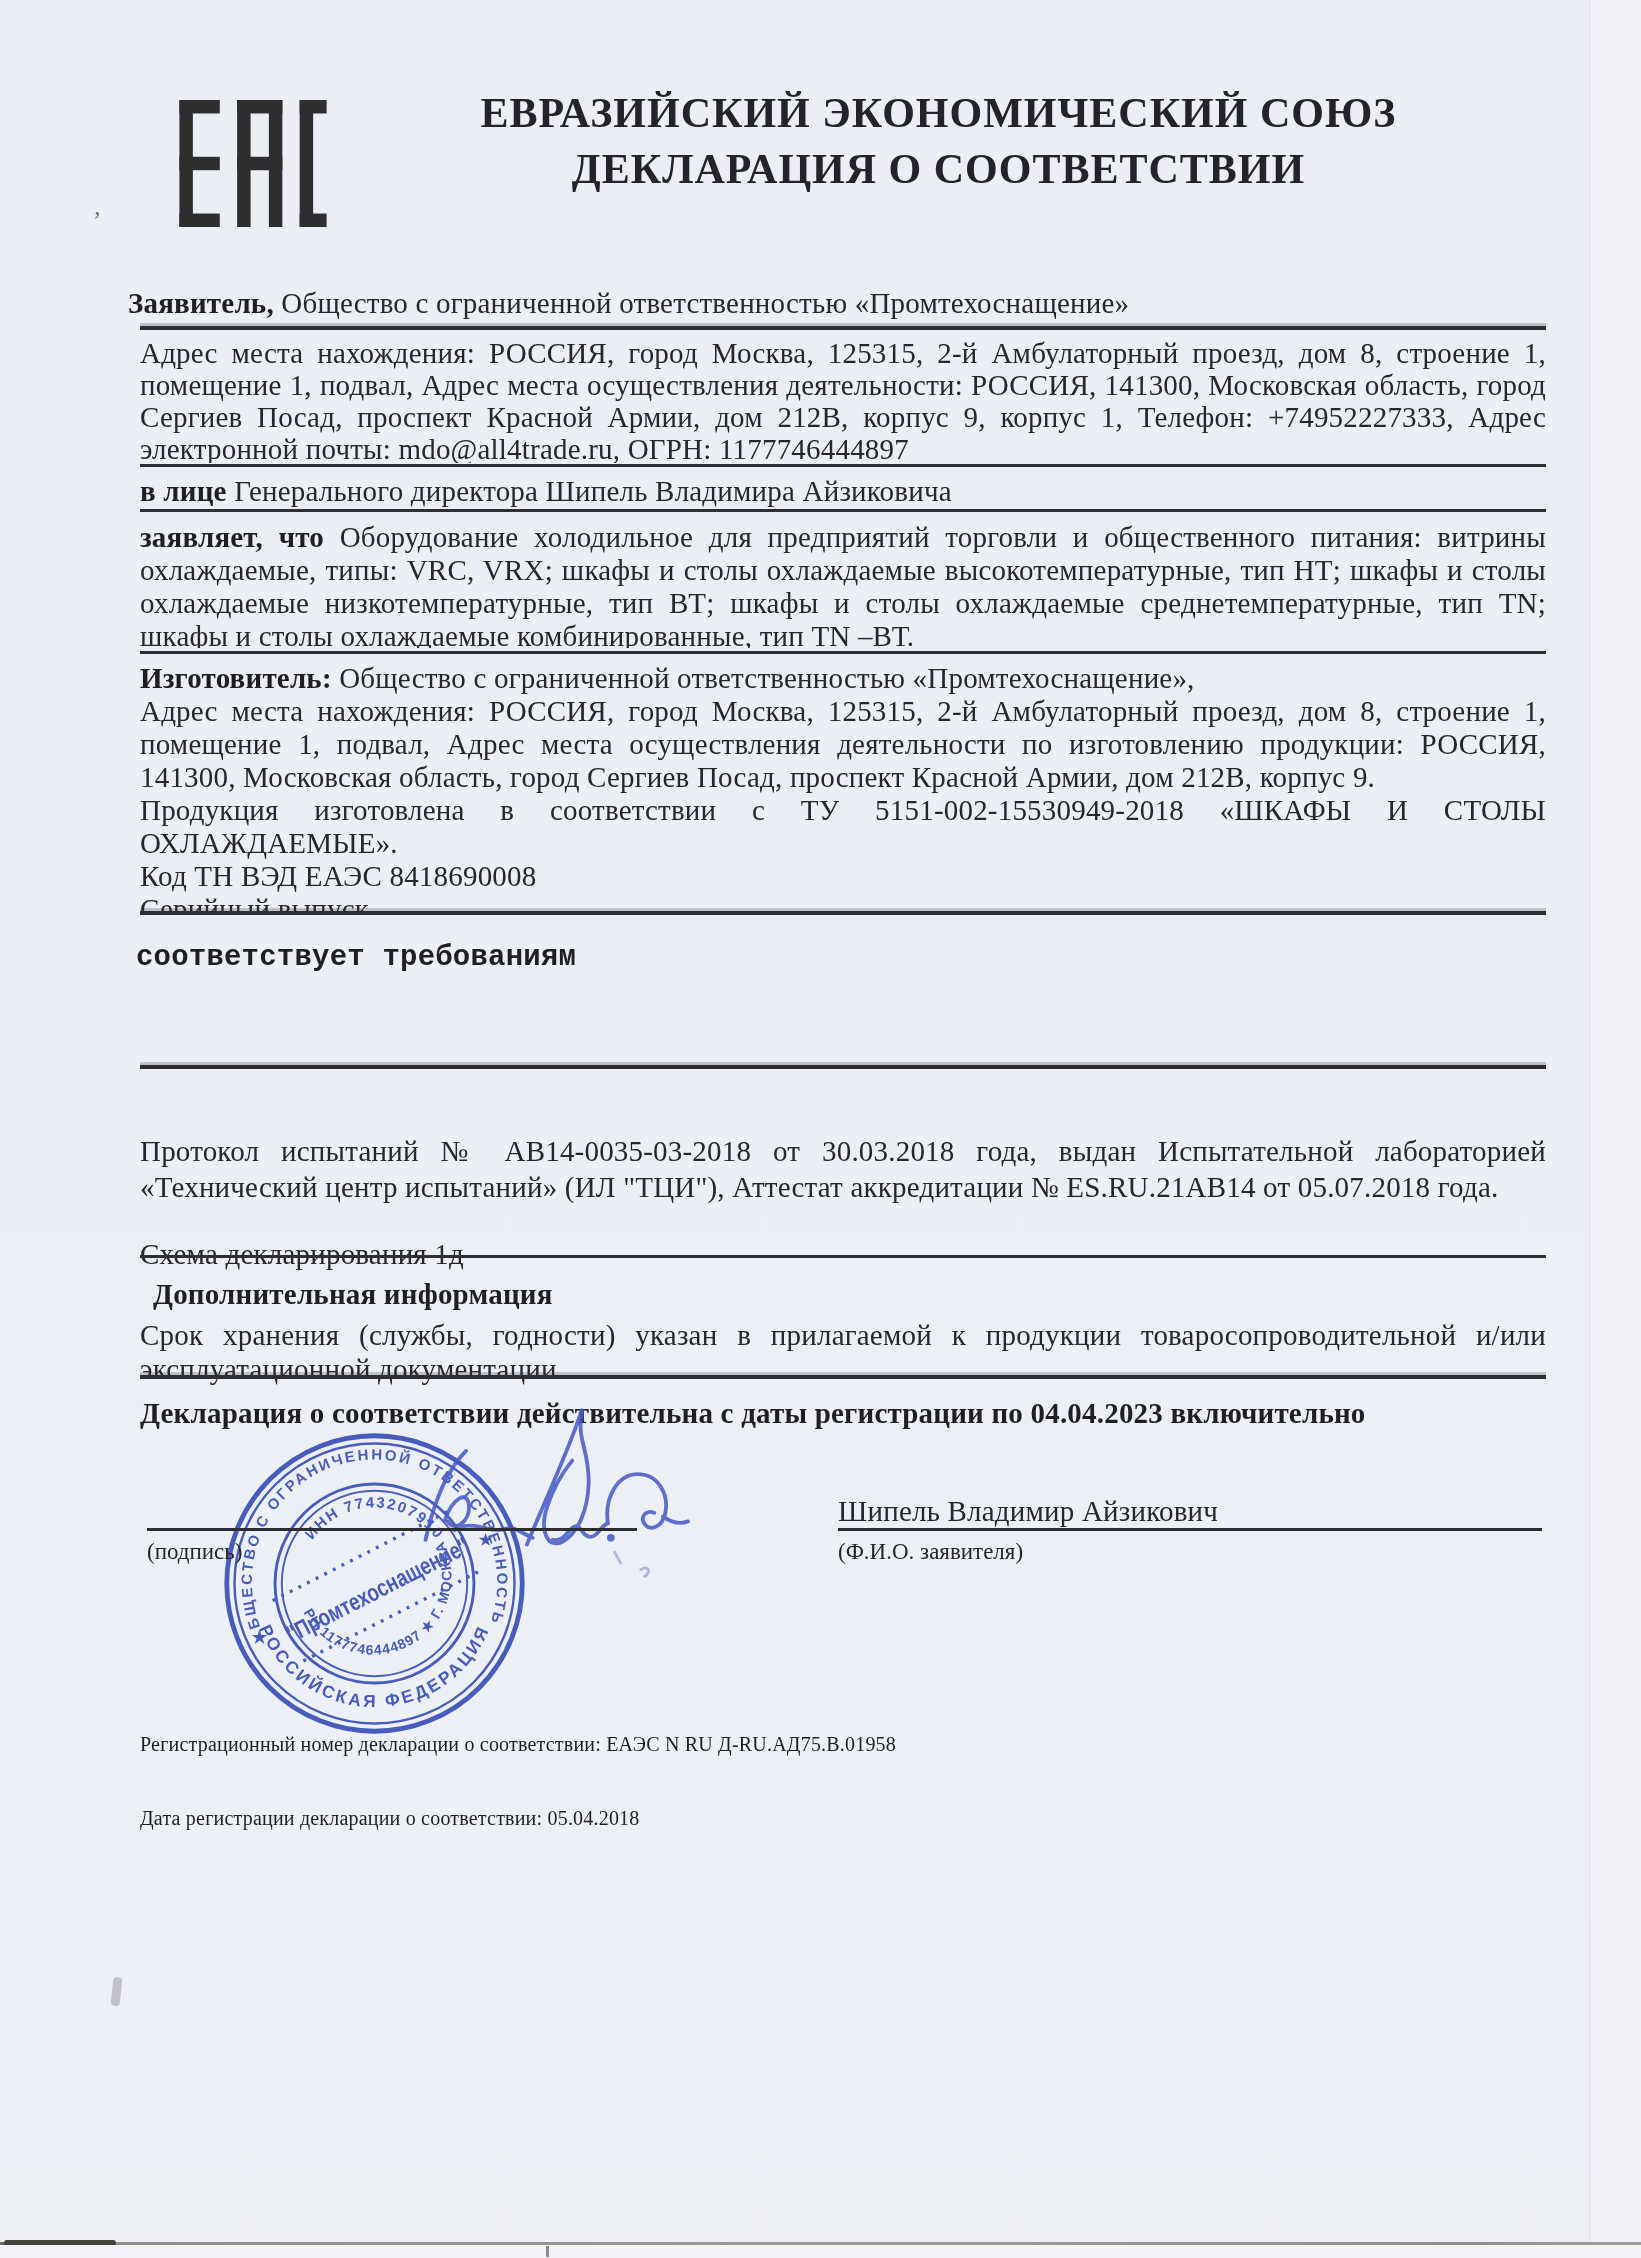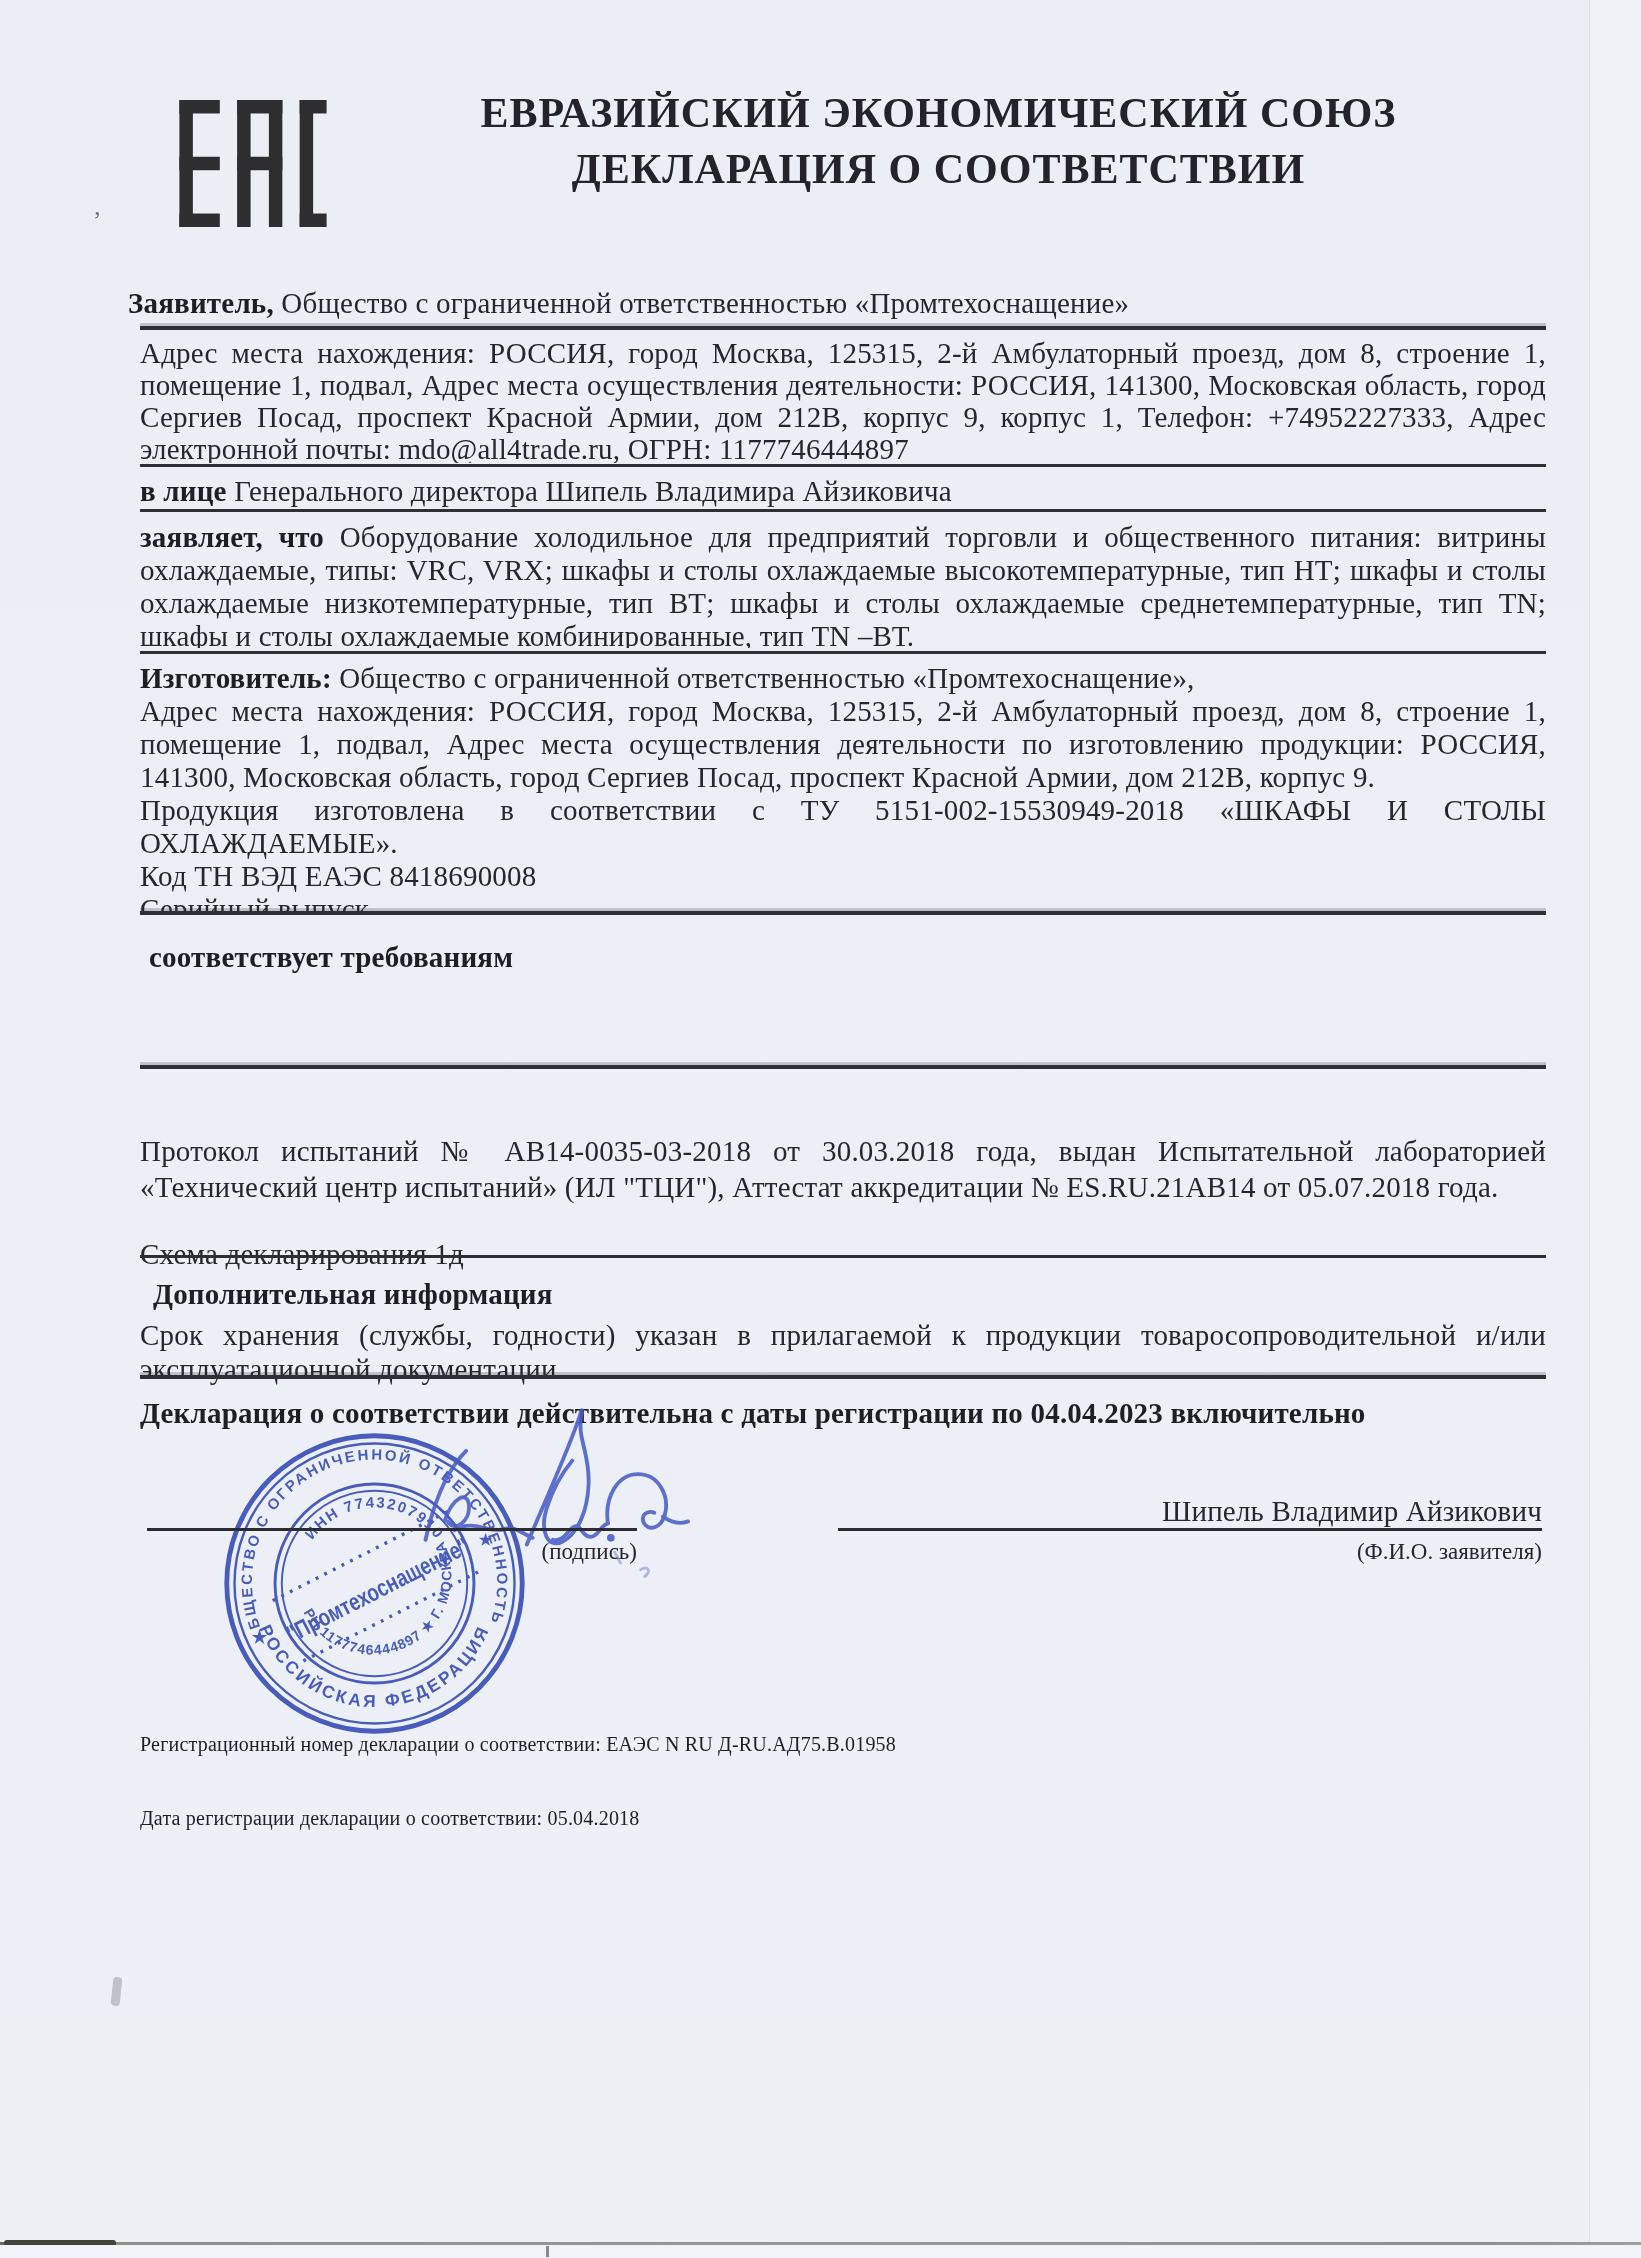--- a/index.html
+++ b/index.html
@@ -11,21 +11,21 @@
   .abs{position:absolute;}
   .scan-band{left:1589px;top:0;width:52px;height:2258px;background:#f0f2f8;border-left:1px solid #dee1ea;}
   .rule{left:140px;width:1406px;height:2.9px;background:#2e2e33;}
   .rule.thick{height:3.9px;box-shadow:0 -2.9px 0 rgba(46,46,51,.25);}
   .body-text{font-size:29px;line-height:33px;letter-spacing:0.2px;}
   .just{text-align:justify;}
   .b{font-weight:bold;color:#1e1e23;}
   .title{left:328px;top:85px;width:1221px;text-align:center;font-weight:bold;
          font-size:42px;line-height:56px;letter-spacing:1px;color:#232329;}
   .sigline{height:2.9px;background:#2b2b30;}
-  .center{text-align:right;}
+  .center{text-align:left;}
   .caption{font-size:23px;}
   .regline{font-size:20px;font-weight:normal;color:#1e1e23;letter-spacing:0.2px;}
   .page-edge{left:0;top:2242px;width:1641px;height:2.9px;
     background:linear-gradient(90deg,#6b6a5e 0%,#8f9088 7%,#9a9a93 55%,#8f9089 90%,#a0a099 100%);}
   .page-edge-blob{left:3.9px;top:2240px;width:112px;height:6.8px;border-radius:2.9px;background:#44433a;}
   .below-edge{left:0;top:2245px;width:1641px;height:13.5px;background:#f2f3f9;}
   .artifact{color:#70707a;font-size:25px;}
   .smudge{left:112px;top:1977px;width:8.7px;height:29px;background:#9a9aa6;opacity:.55;transform:rotate(6deg);border-radius:3.9px;}
   .tickmark{left:546px;top:2246px;width:2.9px;height:10.6px;background:#8a8a90;}
 </style>
@@ -85,21 +85,21 @@
   <div class="abs body-text just" style="left:140px;top:662px;width:1406px;height:249px;overflow:hidden;">
     <span class="b">Изготовитель:</span>
     <span>Общество с ограниченной ответственностью «Промтехоснащение»,</span><br>
     <span>Адрес места нахождения: РОССИЯ, город Москва, 125315, 2-й Амбулаторный проезд, дом 8, строение 1, помещение 1, подвал, Адрес места осуществления деятельности по изготовлению продукции: РОССИЯ, 141300, Московская область, город Сергиев Посад, проспект Красной Армии, дом 212В, корпус 9.</span><br>
     <span>Продукция изготовлена в соответствии с ТУ 5151-002-15530949-2018 «ШКАФЫ И СТОЛЫ ОХЛАЖДАЕМЫЕ».</span><br>
     <span>Код ТН ВЭД ЕАЭС 8418690008</span><br>
     <span>Серийный выпуск</span>
   </div>
   <div class="abs rule thick" style="top:911px;"></div>
 
-  <div class="abs body-text b" style="left:149px;top:941px;width:1406px;">соответствует требованиям</div>
+  <div class="abs body-text b" style="left:136px;top:941px;width:1406px;font-family:Liberation Mono, monospace;">соответствует требованиям</div>
   <div class="abs rule thick" style="top:1065px;"></div>
 
   <div class="abs body-text just" style="left:140px;top:1133px;width:1406px;line-height:36px;height:108px;overflow:hidden;">Протокол испытаний № АВ14-0035-03-2018 от 30.03.2018 года, выдан Испытательной лабораторией «Технический центр испытаний» (ИЛ "ТЦИ"), Аттестат аккредитации № ES.RU.21АВ14 от 05.07.2018 года.</div>
   <div class="abs body-text" style="left:140px;top:1238px;width:1406px;">Схема декларирования 1д</div>
   <div class="abs rule" style="top:1255px;"></div>
 
   <div class="abs body-text b" style="left:153px;top:1278px;width:1406px;">Дополнительная информация</div>
   <div class="abs body-text just" style="left:140px;top:1318px;width:1406px;line-height:34px;height:70px;overflow:hidden;">Срок хранения (службы, годности) указан в прилагаемой к продукции товаросопроводительной и/или эксплуатационной документации.</div>
   <div class="abs rule thick" style="top:1375px;"></div>
 

